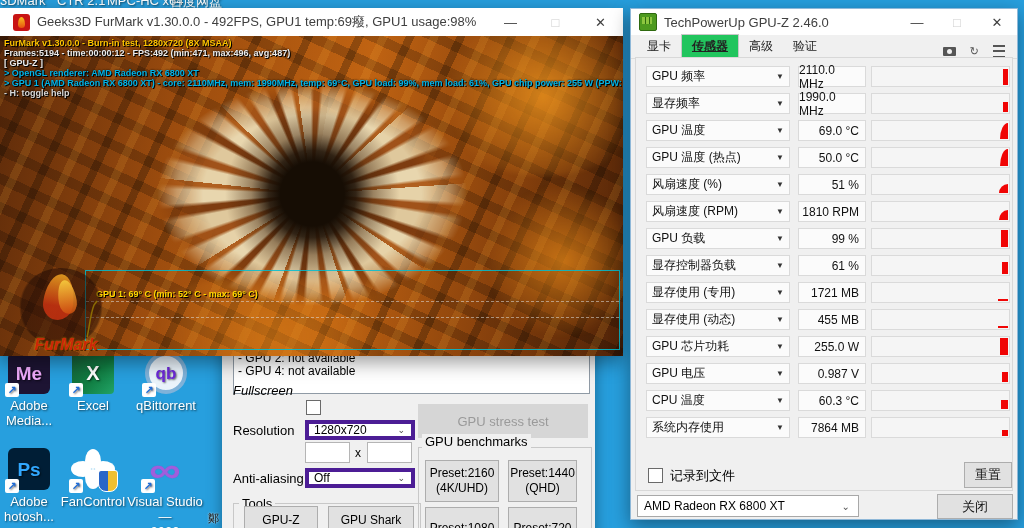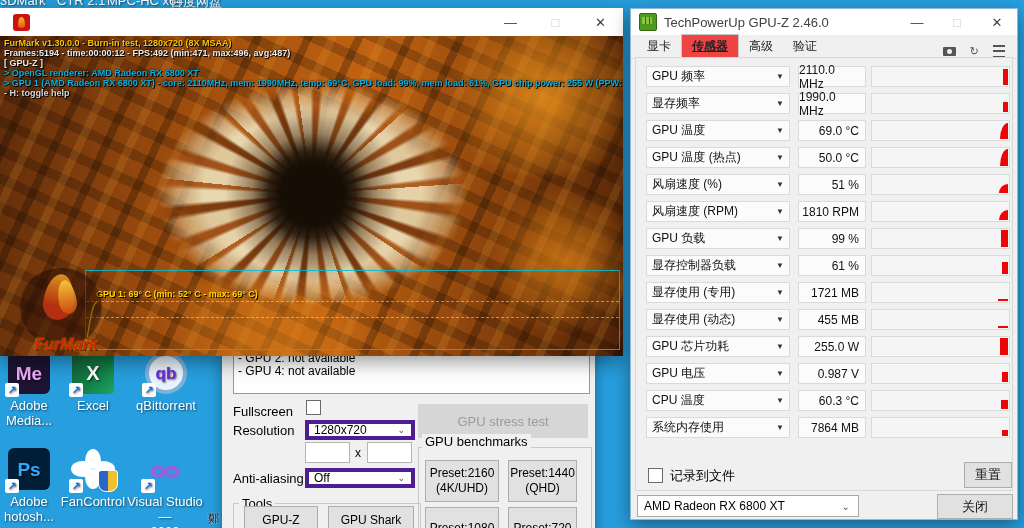--- a/index.html
+++ b/index.html
@@ -107,21 +107,21 @@
   .gpuz{position:absolute;left:630px;top:8px;width:388px;height:512px;background:#f0f0f0;
     border:1px solid #8fb8d8;box-sizing:border-box;box-shadow:0 6px 18px rgba(0,0,0,.4);}
   .gpuz .titlebar{height:26px;padding-left:8px;}
   .gz-icon{width:16px;height:16px;background:#4e9a1f;border:1px solid #2f6a10;border-radius:2px;
     margin-right:7px;position:relative;}
   .gz-icon:after{content:"";position:absolute;left:2px;top:3px;width:10px;height:7px;background:
     linear-gradient(90deg,#8cc63f 0 3px,#2f6a10 3px 4px,#8cc63f 4px 7px,#2f6a10 7px 8px,#8cc63f 8px);}
   .tabbar{position:absolute;left:0;top:26px;width:100%;height:24px;display:flex;align-items:flex-end;
     padding-left:6px;box-sizing:border-box;border-bottom:1px solid #dcdcdc;}
   .tab{padding:3px 10px;font-size:12px;color:#222;}
-  .tab.active{background:#ef4444;border:1px solid #c8c8c8;border-bottom:none;font-weight:bold;text-decoration:underline;}
+  .tab.active{background:#22c55e;border:1px solid #c8c8c8;border-bottom:none;font-weight:bold;text-decoration:underline;}
   .tab-icons{margin-left:auto;display:flex;gap:14px;margin-right:12px;align-items:center;}
   .cam{width:13px;height:9px;background:#555;border-radius:1px;position:relative;}
   .cam:after{content:"";position:absolute;left:4px;top:2px;width:5px;height:5px;border-radius:50%;background:#f0f0f0;}
   .refresh{color:#555;font-size:11px;line-height:11px;}
   .hamb{width:12px;height:9px;border-top:2px solid #555;border-bottom:2px solid #555;position:relative;}
   .hamb:after{content:"";position:absolute;left:0;top:2.5px;width:12px;height:2px;background:#555;}
   .sensor-panel{position:absolute;left:4px;top:48px;width:378px;height:434px;background:#f0f0f0;
     border:1px solid #d8d8d8;box-sizing:border-box;}
   .srow{position:absolute;left:0;width:100%;height:21px;}
   .slabel{position:absolute;left:10px;width:144px;height:21px;background:#fbfbfb;border:1px solid #dadada;
@@ -208,21 +208,21 @@
       </div>
     </div>
   <div class="partial-glyph" style="left:208px;top:511px;">鄭</div>
 
   <div class="fm-gui">
     <div class="listbox" id="gpu-listbox">
         <div>- GPU 2: not available</div>
         <div>- GPU 4: not available</div>
       </div>
 
-    <div class="gui-label" style="left:11px;top:84px;">Fullscreen</div>
+    <div class="gui-label" style="left:11px;top:63px;font-style:italic;">Fullscreen</div>
     <div class="checkbox" style="left:84px;top:80px;"></div>
 
     <div class="gui-label" style="left:11px;top:103px;">Resolution</div>
     <div class="combo" style="left:83px;top:100px;width:110px;">
       <span>1280x720</span>
       <span class="chev">⌄</span>
     </div>
 
     <div class="inputbox" style="left:83px;top:122px;"></div>
     <div class="gui-label" style="left:133px;top:126px;font-size:12px;">x</div>
@@ -257,20 +257,21 @@
         </div>
         <div class="preset" style="left: 286px; top: 187px; width: 67px;">
           <div>Preset:720</div>
         </div>
       </div>
   </div>
 
   <div class="fm-render">
     <div class="titlebar">
       <div class="fm-icon"></div>
+      <span>Geeks3D FurMark v1.30.0.0 - 492FPS, GPU1 temp:69癈, GPU1 usage:98%</span>
       <div class="winbtns">
         <div class="winbtn">—</div>
         <div class="winbtn dim">□</div>
         <div class="winbtn">✕</div>
       </div>
     </div>
     <div class="render-area">
       <div class="blocks"></div>
       <div class="hl hl1"></div>
       <div class="hl hl2"></div>

